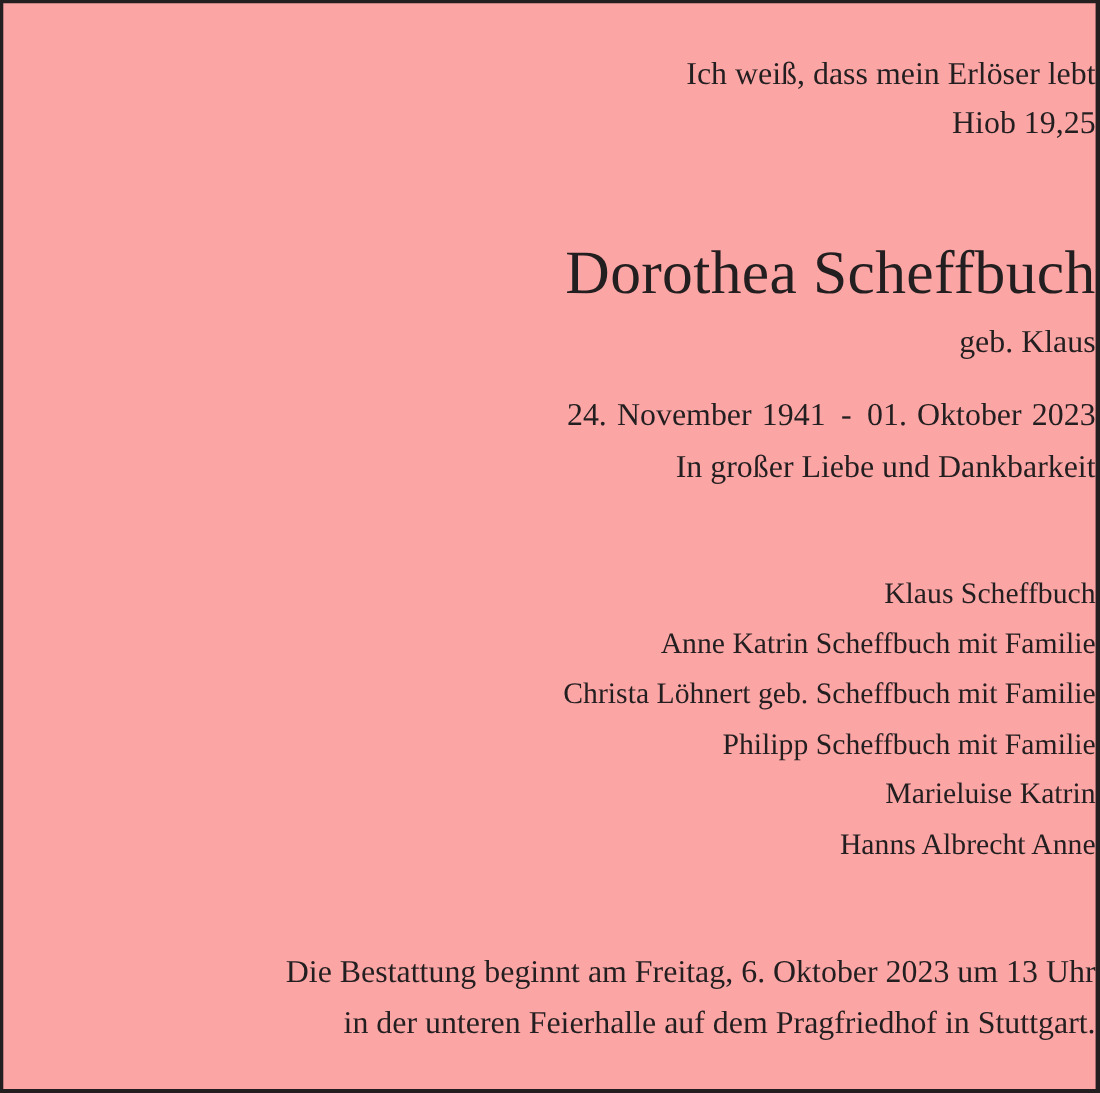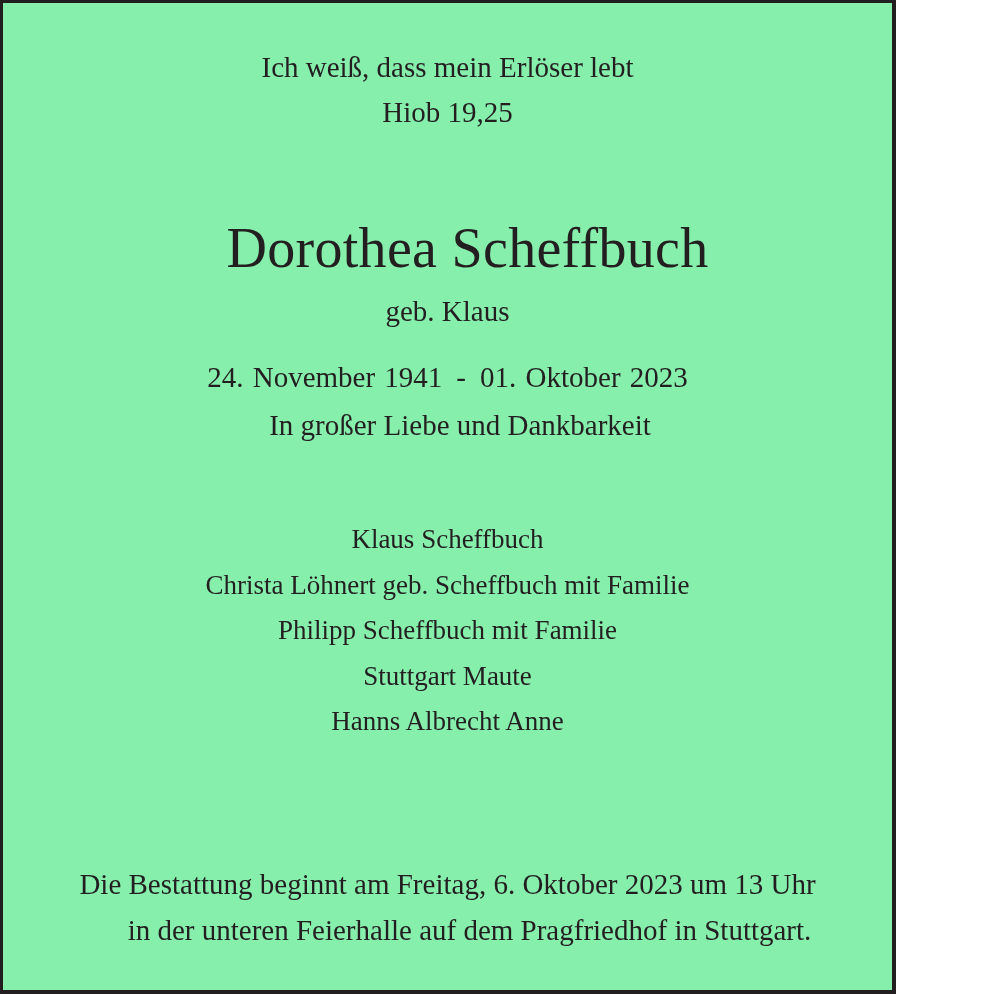--- a/index.html
+++ b/index.html
@@ -10,31 +10,31 @@
     body {
       width: 1000px;
       height: 994px;
       position: relative;
       overflow: hidden;
     }
     .notice {
       position: absolute;
       left: 0;
       top: 0;
-      width: 896px;
+      width: 1000px;
       height: 994px;
       box-sizing: border-box;
       border-top: 3px solid #231f20;
       border-left: 3px solid #231f20;
       border-right: 4px solid #231f20;
       border-bottom: 4px solid #231f20;
-      background: #86efac;
+      background: #fca5a5;
       color: #231f20;
       font-family: "Liberation Serif", "DejaVu Serif", serif;
-      text-align: center;
+      text-align: right;
     }
     .line {
       position: absolute;
       left: 0;
       right: 0;
       white-space: nowrap;
       font-size: 29px;
       line-height: 40px;
     }
     .verse      { top: 44px; }
@@ -80,22 +80,23 @@
   <div class="line birth-name">geb. Klaus</div>
 
   <div class="line dates">
     <span>24. November 1941</span><span class="sep">-</span><span>01. Oktober 2023</span>
   </div>
 
   <div class="line dedication">In großer Liebe und Dankbarkeit</div>
 
   <ul class="mourners">
     <li>Klaus Scheffbuch</li>
+    <li>Anne Katrin Scheffbuch mit Familie</li>
     <li>Christa Löhnert geb. Scheffbuch mit Familie</li>
     <li>Philipp Scheffbuch mit Familie</li>
-    <li>Stuttgart Maute</li>
+    <li>Marieluise Katrin</li>
     <li>Hanns Albrecht Anne</li>
   </ul>
 
   <div class="line funeral-1">Die Bestattung beginnt am Freitag, 6. Oktober 2023 um 13 Uhr</div>
   <div class="line funeral-2">in der unteren Feierhalle auf dem Pragfriedhof in Stuttgart.</div>
 
 </div>
 
 </body></html>

